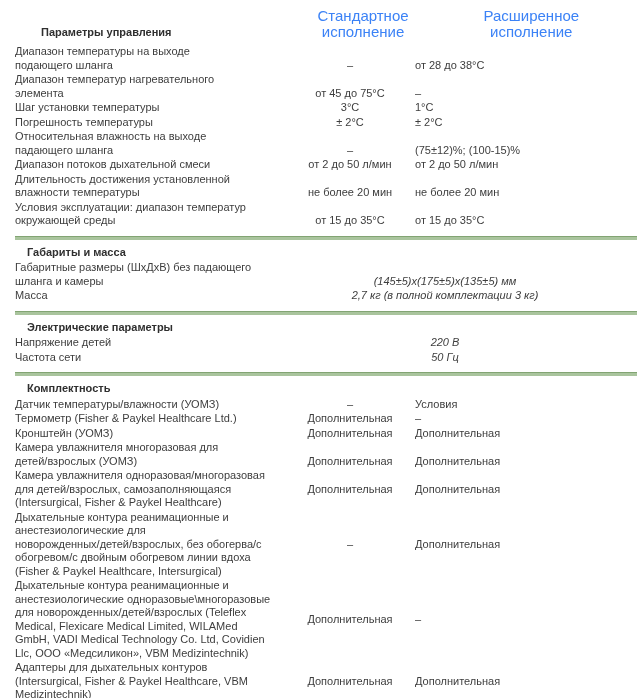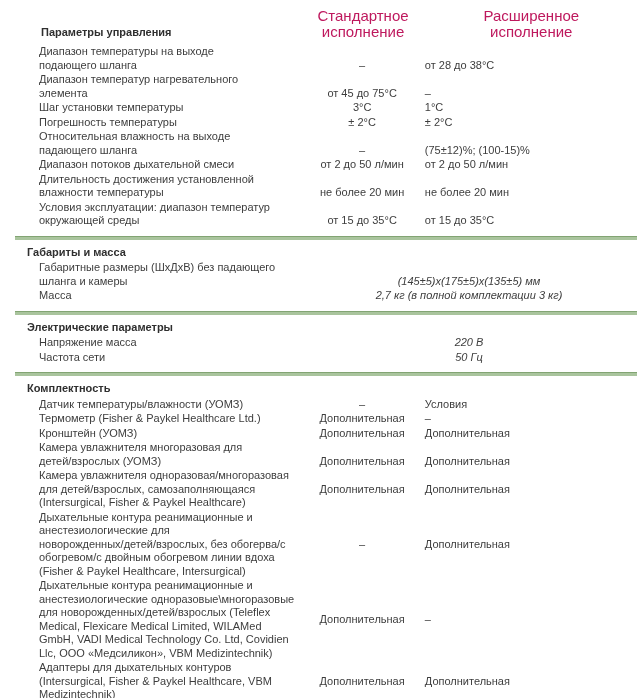--- a/index.html
+++ b/index.html
@@ -6,26 +6,26 @@
   body{
     width:637px;height:698px;overflow:hidden;
     font-family:"Liberation Sans","DejaVu Sans",sans-serif;
     color:#3d3d3d;
   }
   .page{box-sizing:border-box;width:637px;height:698px;padding:8px 0 0 15px;}
 
   
   .head-row{display:flex;align-items:flex-end;margin-bottom:6px;}
   .head-left{width:270px;font-size:11px;font-weight:bold;color:#2f2f2f;line-height:13.5px;padding-left:26px;}
-  .head-col{font-size:15px;line-height:15.5px;color:#be185d;text-align:center;}
+  .head-col{font-size:15px;line-height:15.5px;color:#3b82f6;text-align:center;}
   .head-std{width:130px;}
   .head-ext{width:220px;}
 
   
-  .row{display:flex;align-items:center;margin-bottom:1px;margin-left:24px;}
+  .row{display:flex;align-items:center;margin-bottom:1px;}
   .row.va-bottom{align-items:flex-end;}
   .cell{font-size:11px;line-height:13.5px;}
   .label{width:270px;white-space:pre-line;}
   .std{width:130px;text-align:center;}
   .ext{width:220px;}
   .merged{width:320px;text-align:center;font-style:italic;}
 
   
   .sep{height:3px;background:#a9c49d;border-top:1px solid #82a473;margin:8px 0 6px 0;}
   .section-title{font-size:11px;line-height:13.5px;font-weight:bold;color:#2f2f2f;margin-bottom:2px;padding-left:12px;}
@@ -101,21 +101,21 @@
     <div class="cell merged">(145±5)х(175±5)х(135±5) мм</div>
   </div>
   <div class="row">
     <div class="cell label">Масса</div>
     <div class="cell merged">2,7 кг (в полной комплектации 3 кг)</div>
   </div>
 
   <div class="sep"></div>
   <div class="section-title">Электрические параметры</div>
   <div class="row">
-    <div class="cell label">Напряжение масса</div>
+    <div class="cell label">Напряжение детей</div>
     <div class="cell merged">220 В</div>
   </div>
   <div class="row">
     <div class="cell label">Частота сети</div>
     <div class="cell merged">50 Гц</div>
   </div>
 
   <div class="sep"></div>
   <div class="section-title">Комплектность</div>
   <div class="row">

